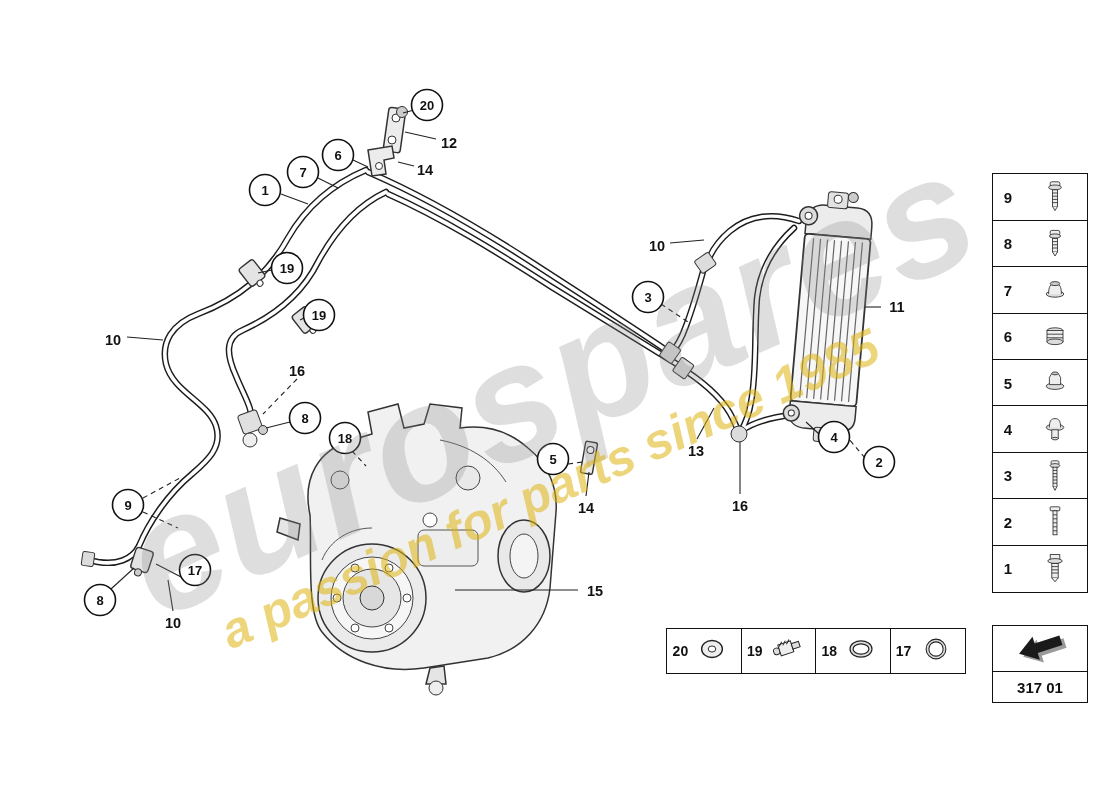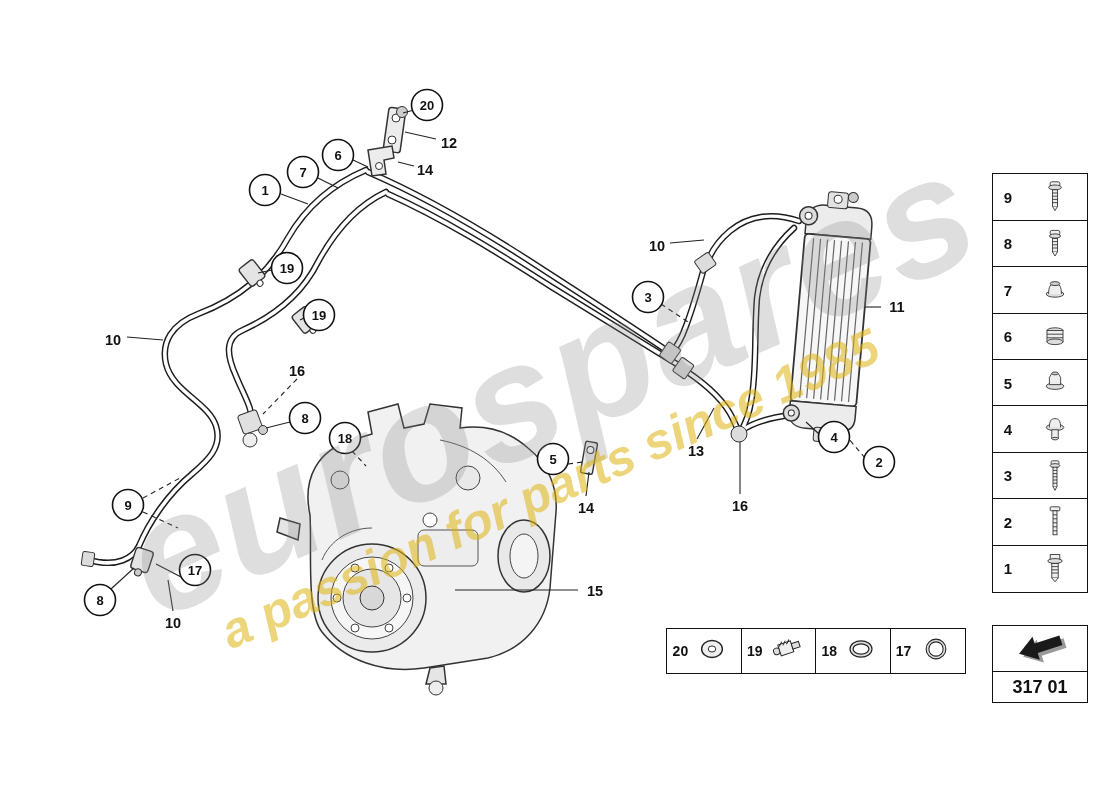--- a/index.html
+++ b/index.html
@@ -14,21 +14,21 @@
   .cell{height:46px;border:1.6px solid #111;margin-top:-1.6px;display:flex;align-items:center;background:#fff;}
   .cell .num{width:30px;text-align:center;font-weight:bold;font-size:15px;color:#111;}
   .cell .ic{flex:1;display:flex;justify-content:center;align-items:center;}
   
   .legend{position:absolute;left:668px;top:628px;display:flex;z-index:3;}
   .lcell{width:74px;height:44px;border:1.6px solid #111;margin-left:-1.6px;background:#fff;display:flex;align-items:center;}
   .lcell .num{width:26px;text-align:center;font-weight:bold;font-size:14px;color:#111;}
   
   .codebox{position:absolute;right:12px;top:625px;width:96px;z-index:3;}
   .arrowcell{height:46px;border:1.6px solid #111;background:#fff;display:flex;align-items:center;justify-content:center;}
-  .codecell{height:30px;border:1.6px solid #111;margin-top:-1.6px;background:#fff;display:flex;align-items:center;justify-content:center;font-weight:bold;font-size:18px;color:#111;}
+  .codecell{height:30px;border:1.6px solid #111;margin-top:-1.6px;background:#fff;display:flex;align-items:center;justify-content:center;font-weight:bold;font-size:15px;color:#111;}
   
   .po{stroke:#1c1c1c;stroke-width:6.5;fill:none;stroke-linecap:round}
   .pi{stroke:#fff;stroke-width:3.6;fill:none;stroke-linecap:round}
   .ld{stroke:#222;stroke-width:1.1;fill:none}
   .dsh{stroke-dasharray:5 4}
   .co{fill:#fff;stroke:#111;stroke-width:1.6}
   .cot{font-family:"Liberation Sans",sans-serif;font-size:13px;font-weight:bold;text-anchor:middle;fill:#111}
   .plab{font-family:"Liberation Sans",sans-serif;font-size:14.5px;font-weight:bold;text-anchor:middle;fill:#111}
   .fin{stroke:#666;stroke-width:1.2}
   .prt{stroke:#333;stroke-width:1.5}

